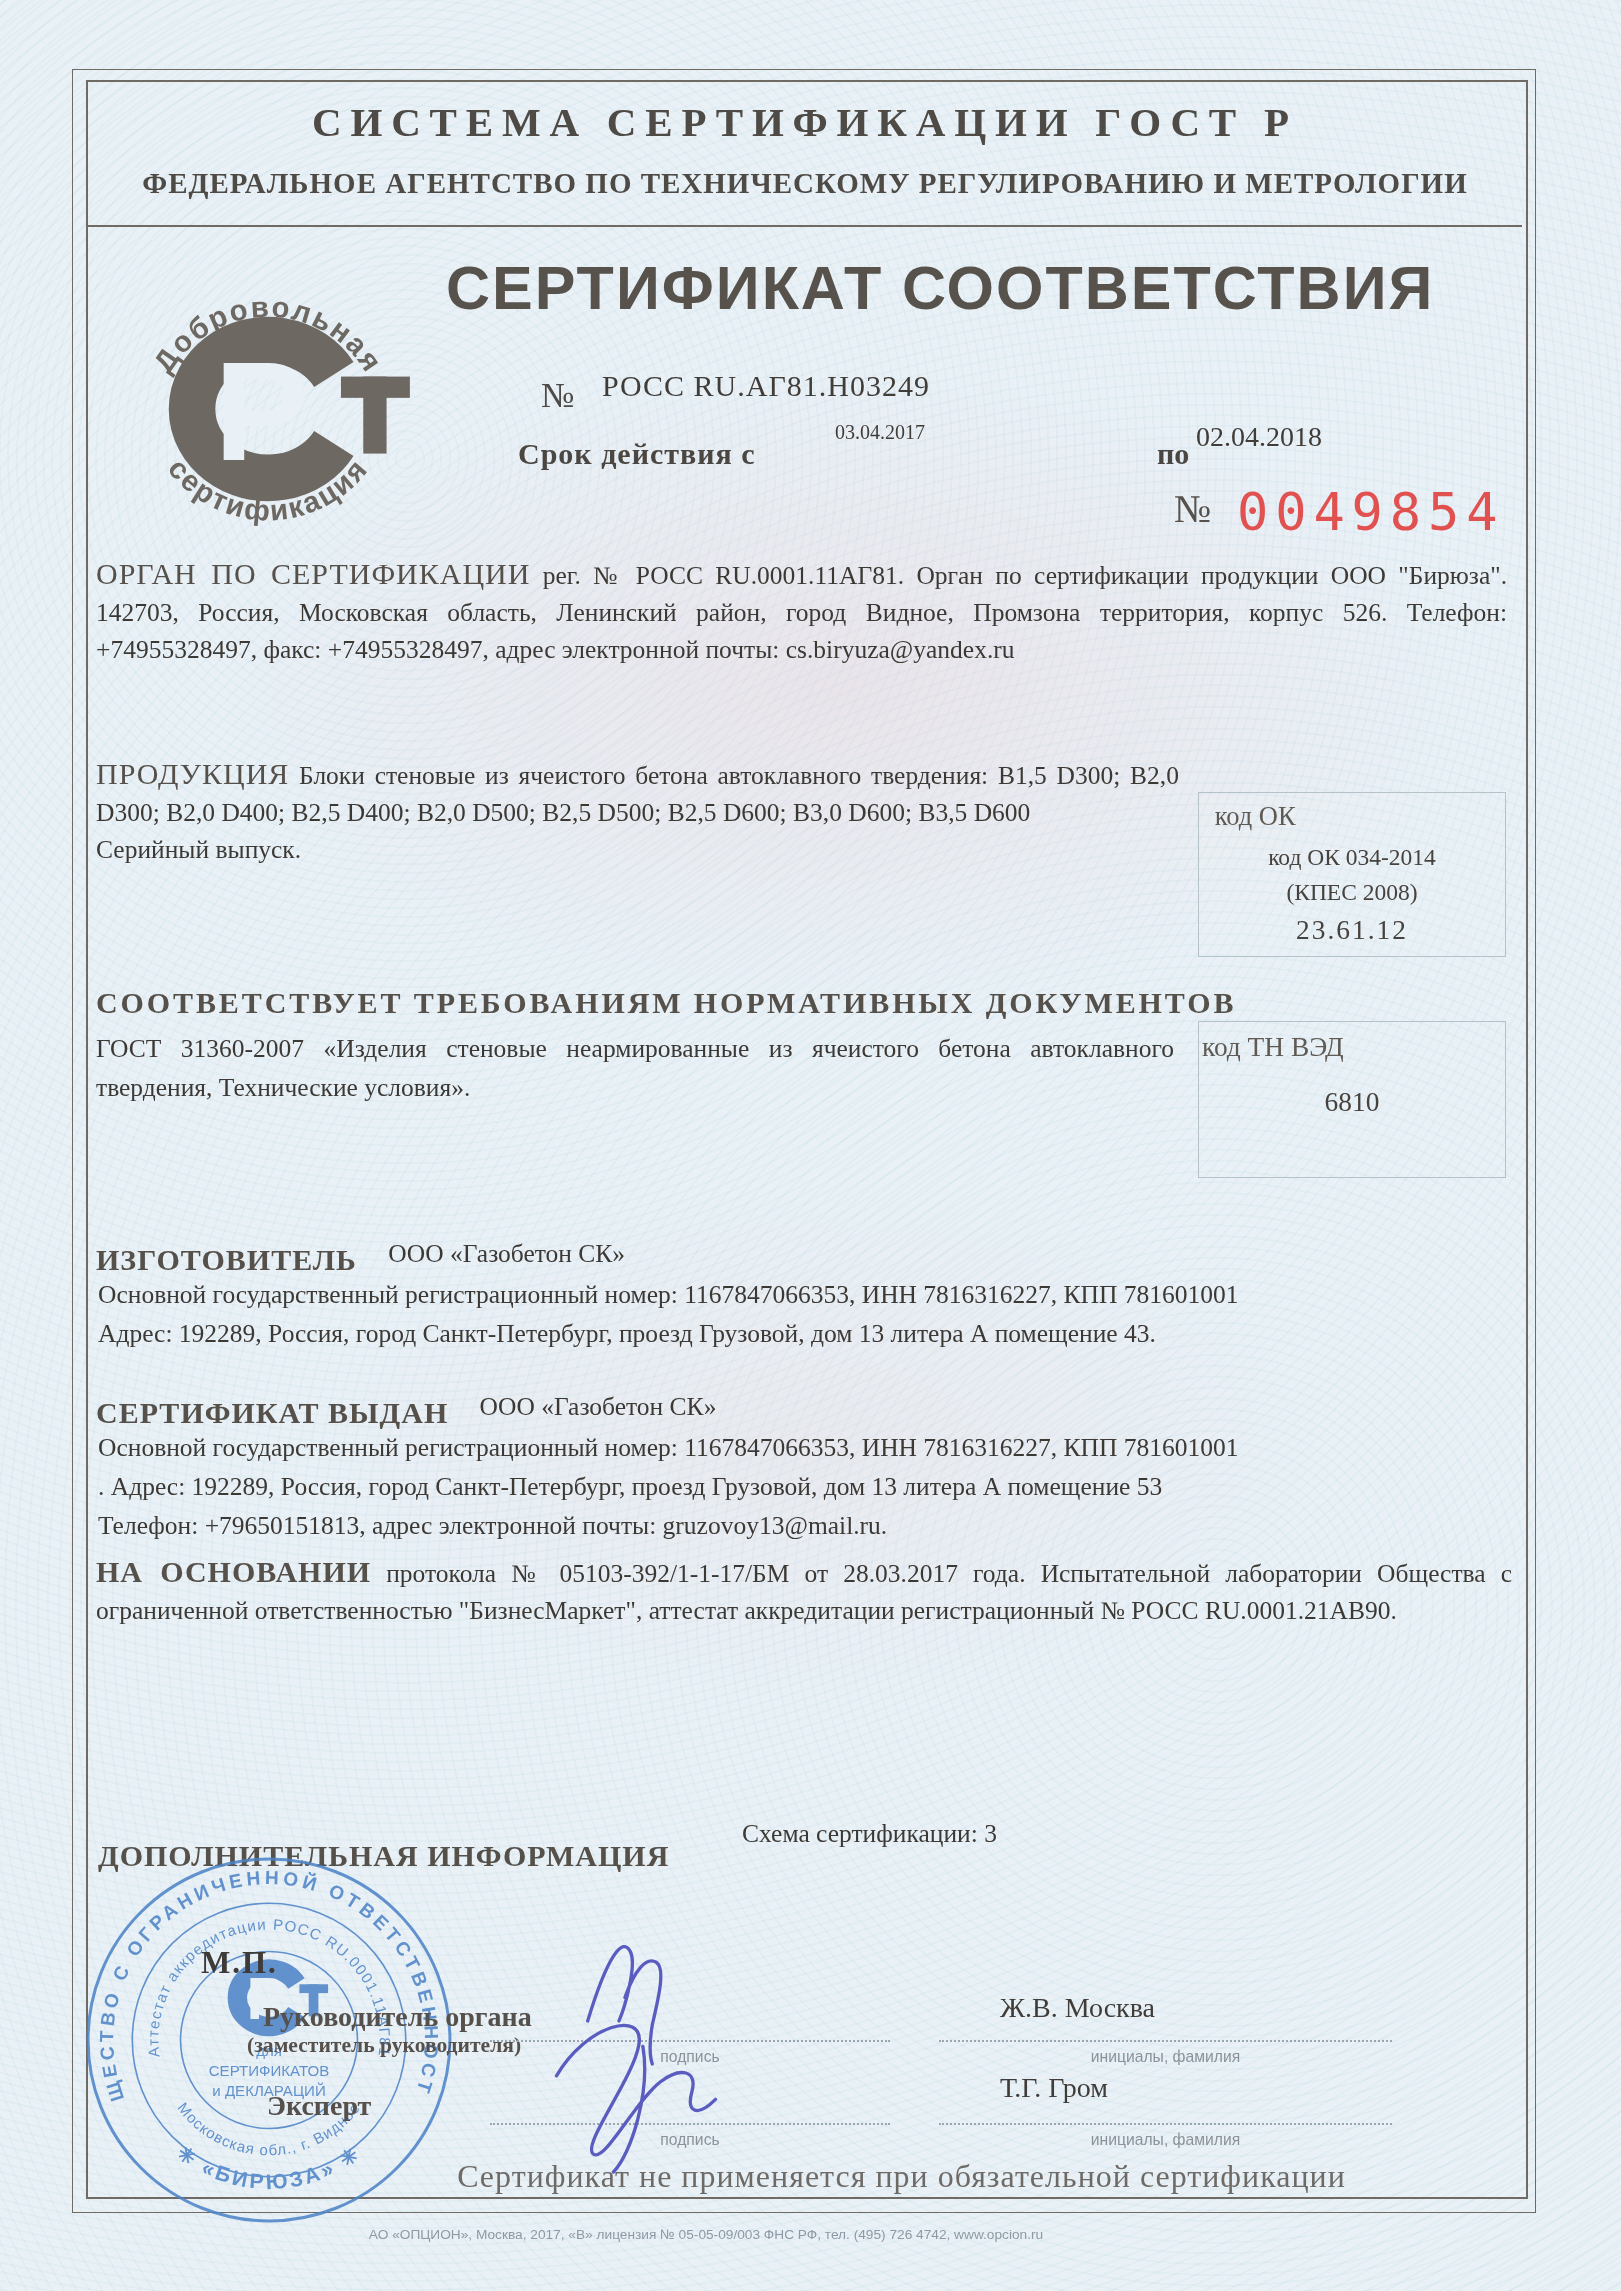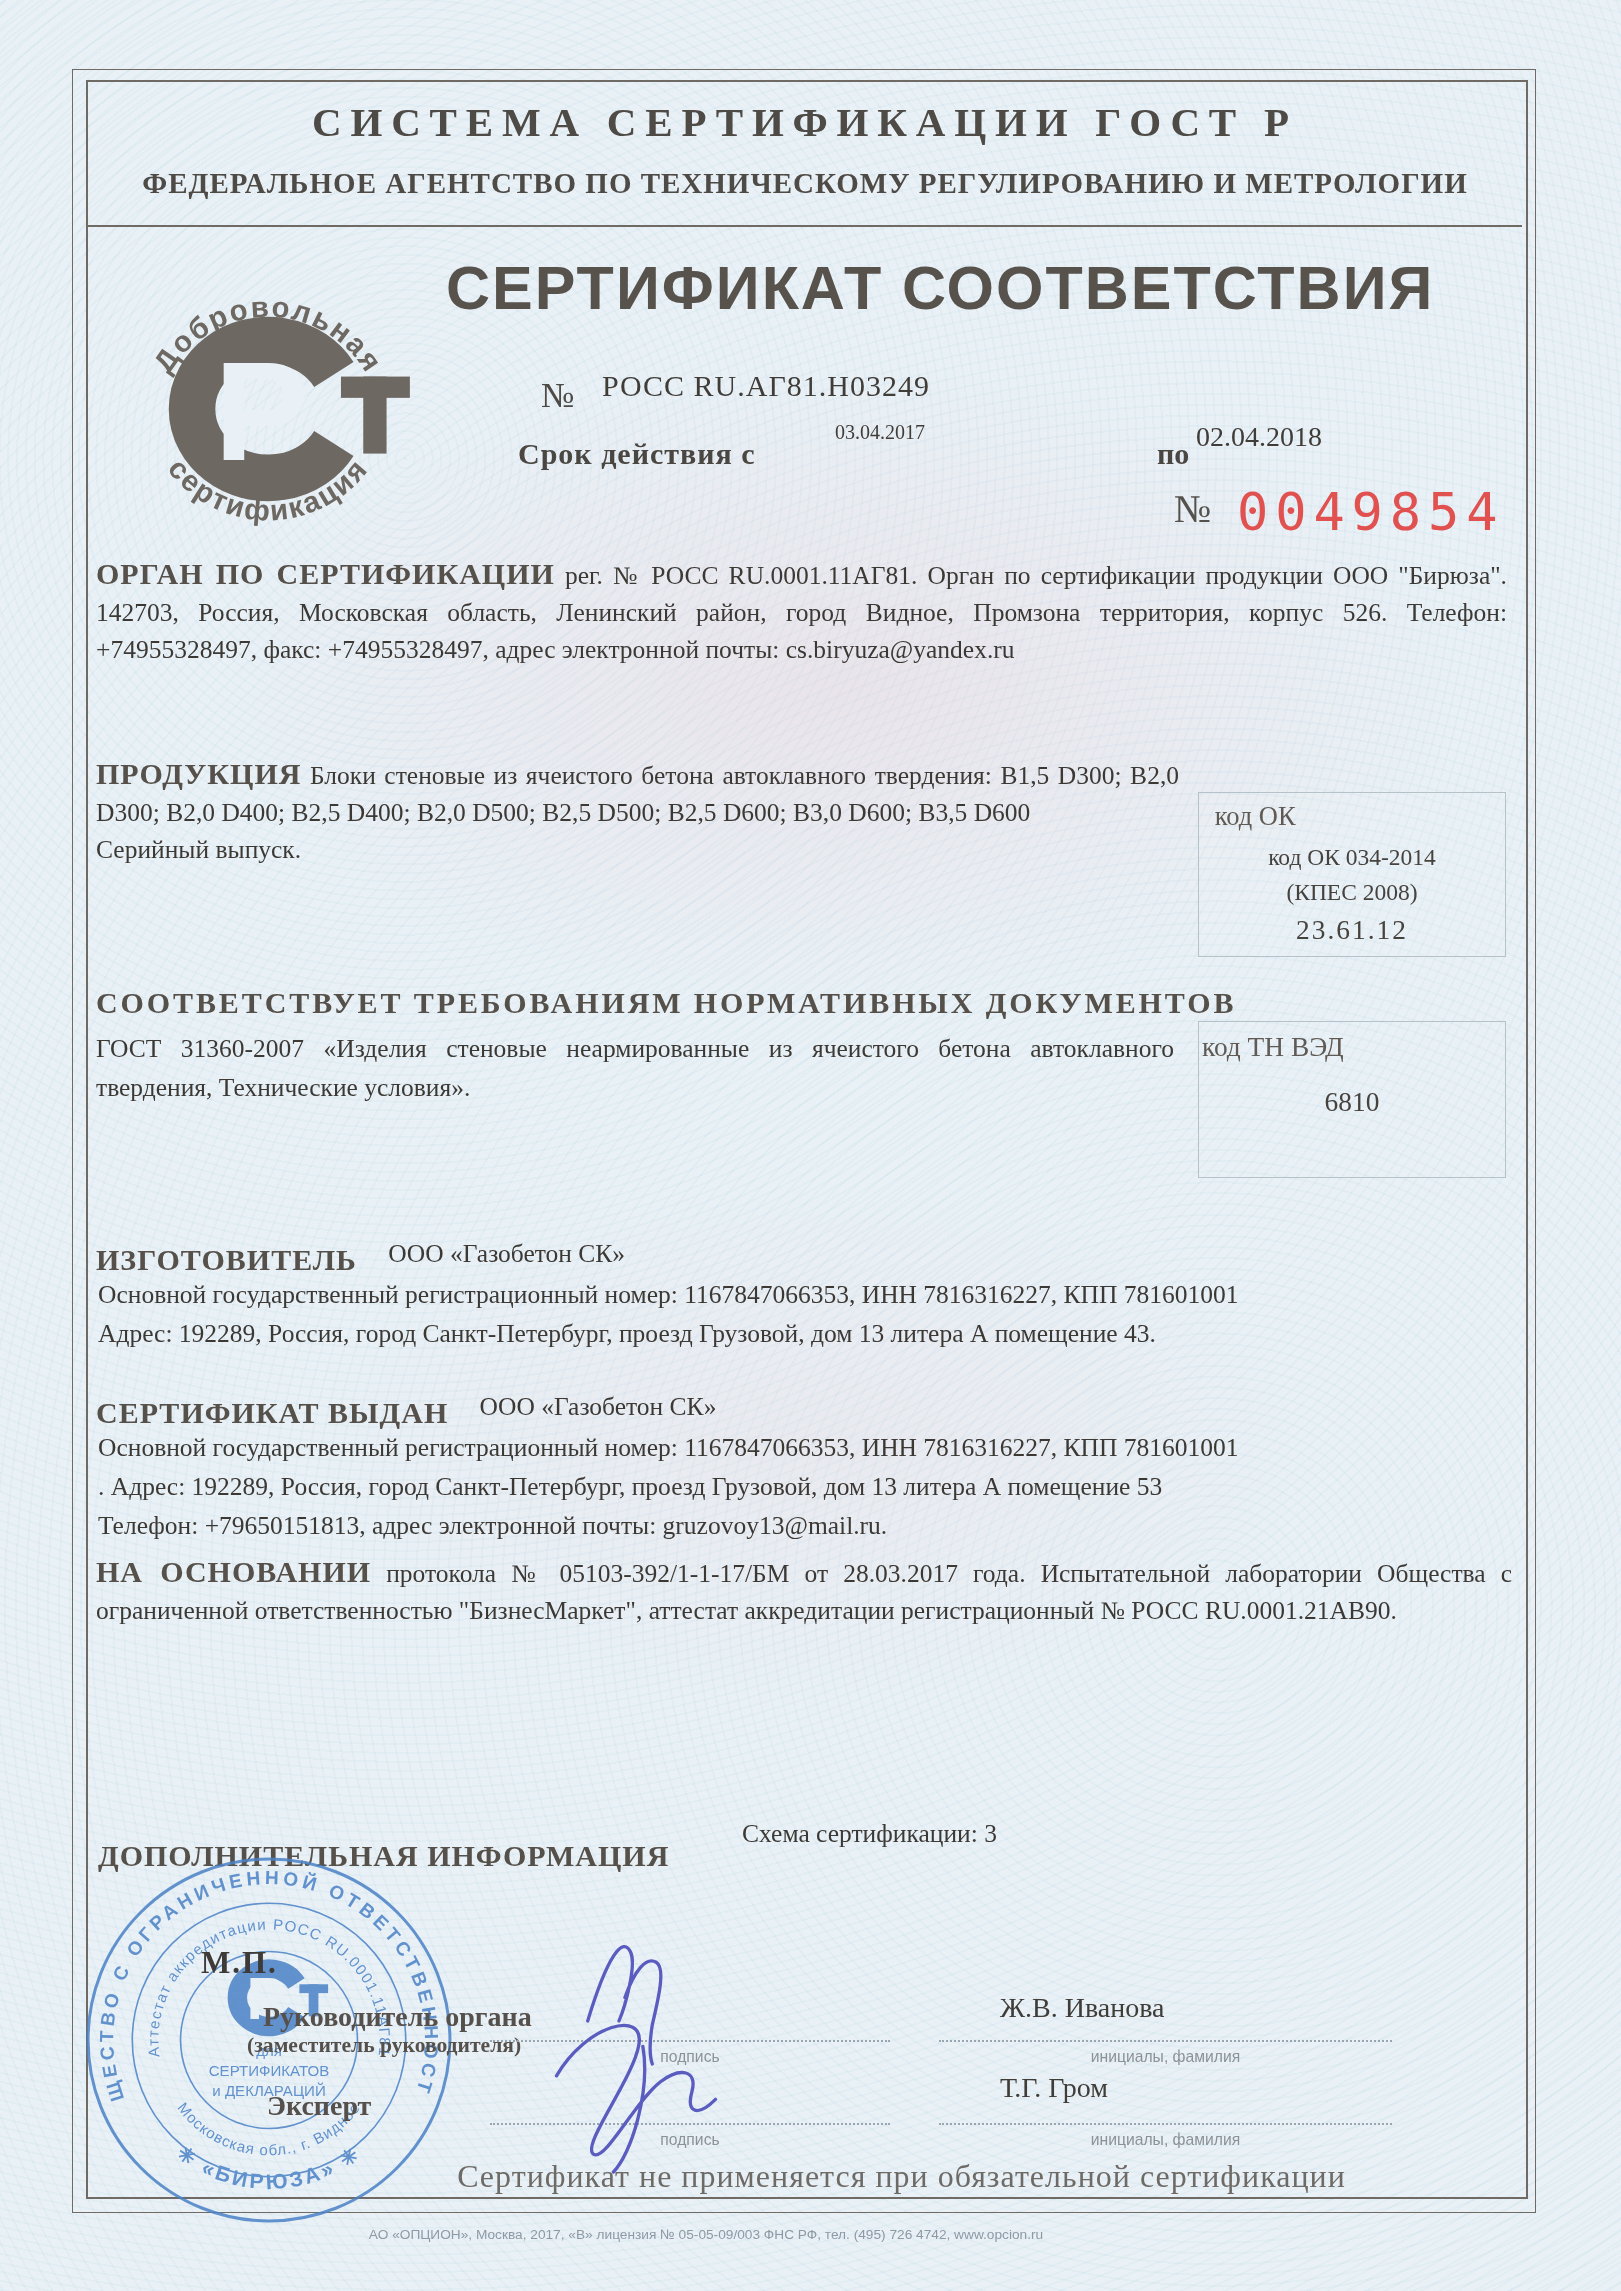--- a/index.html
+++ b/index.html
@@ -26,21 +26,21 @@
   .no-label{left:541px; top:376px; font-size:35px; color:#4e4a45;}
   .cert-no{left:602px; top:369px; font-size:30px; letter-spacing:1px; color:#403c38;}
   .valid-label{left:518px; top:437px; font-size:30px; font-weight:bold; color:#4a4641; letter-spacing:1px;}
   .valid-from{left:835px; top:421px; font-size:20px; color:#403c38;}
   .valid-po{left:1157px; top:437px; font-size:30px; font-weight:bold; color:#4a4641;}
   .valid-to{left:1196px; top:421px; font-size:28px; color:#403c38;}
   .serial-no-label{left:1174px; top:486px; font-size:39px; color:#55514c;}
   .serial-no{left:1237px; top:482px; font-family:"DejaVu Sans Mono", monospace; font-size:52px;
         letter-spacing:6.9px; color:#e0514f; font-weight:normal;}
   .sect{font-size:25.5px; line-height:37px; text-align:justify;}
-  .sect .h{font-size:30px; font-weight:bold; color:#56504a; letter-spacing:1px;}
+  .sect .h{font-size:30px; font-weight:normal; color:#56504a; letter-spacing:1px;}
   .h-big{font-size:30px; font-weight:bold; color:#56504a; letter-spacing:2.9px; white-space:nowrap;}
   .organ{left:96px; top:555px; width:1411px;}
   .product{left:96px; top:755px; width:1083px;}
   .conform-h{left:96px; top:986px;}
   .conform-b{left:96px; top:1029px; width:1078px; font-size:25.5px; line-height:39px; text-align:justify;}
   .okbox{left:1198px; top:792px; width:306px; height:163px; border:1px solid #b6c2ca; background:rgba(255,255,255,0.06);}
   .okbox .lbl{position:absolute; left:15.7px; top:7.8px; font-size:26.5px; color:#5f5a54;}
   .okbox .l1{position:absolute; left:0; top:51px; width:100%; text-align:center; font-size:23.5px; color:#46423d;}
   .okbox .l2{position:absolute; left:0; top:86px; width:100%; text-align:center; font-size:23.5px; color:#46423d;}
   .okbox .l3{position:absolute; left:0; top:122px; width:100%; text-align:center; font-size:27.4px; letter-spacing:2px; color:#46423d;}
@@ -193,21 +193,21 @@
     <text x="190" y="226" text-anchor="middle" font-family="Liberation Sans, sans-serif" font-size="15" fill="#4b82c6">СЕРТИФИКАТОВ</text>
     <text x="190" y="246" text-anchor="middle" font-family="Liberation Sans, sans-serif" font-size="15" fill="#4b82c6">и ДЕКЛАРАЦИЙ</text>
   </svg>
 
   <div class="abs mp">М.П.</div>
 
   <div class="abs siglabel" style="left:263px; top:2001px;">Руководитель органа</div>
   <div class="abs sigsub" style="left:247px; top:2033px;">(заместитель руководителя)</div>
   <div class="abs sigline" style="left:490px; top:2040px; width:400px;"></div>
   <div class="abs sigcap" style="left:490px; top:2048px; width:400px;">подпись</div>
-  <div class="abs signame" style="left:1000px; top:1992px;">Ж.В. Иванова</div>
+  <div class="abs signame" style="left:1000px; top:1992px;">Ж.В. Москва</div>
   <div class="abs sigline" style="left:939px; top:2040px; width:453px;"></div>
   <div class="abs sigcap" style="left:939px; top:2048px; width:453px;">инициалы, фамилия</div>
 
   <div class="abs siglabel" style="left:267px; top:2090px;">Эксперт</div>
   <div class="abs sigline" style="left:490px; top:2123px; width:400px;"></div>
   <div class="abs sigcap" style="left:490px; top:2131px; width:400px;">подпись</div>
   <div class="abs signame" style="left:1000px; top:2072px;">Т.Г. Гром</div>
   <div class="abs sigline" style="left:939px; top:2123px; width:453px;"></div>
   <div class="abs sigcap" style="left:939px; top:2131px; width:453px;">инициалы, фамилия</div>
 

